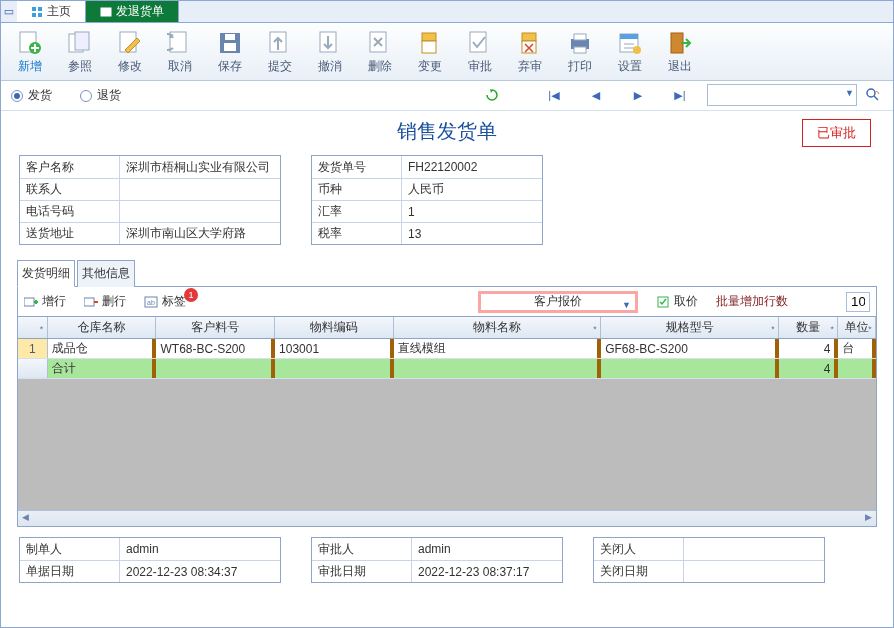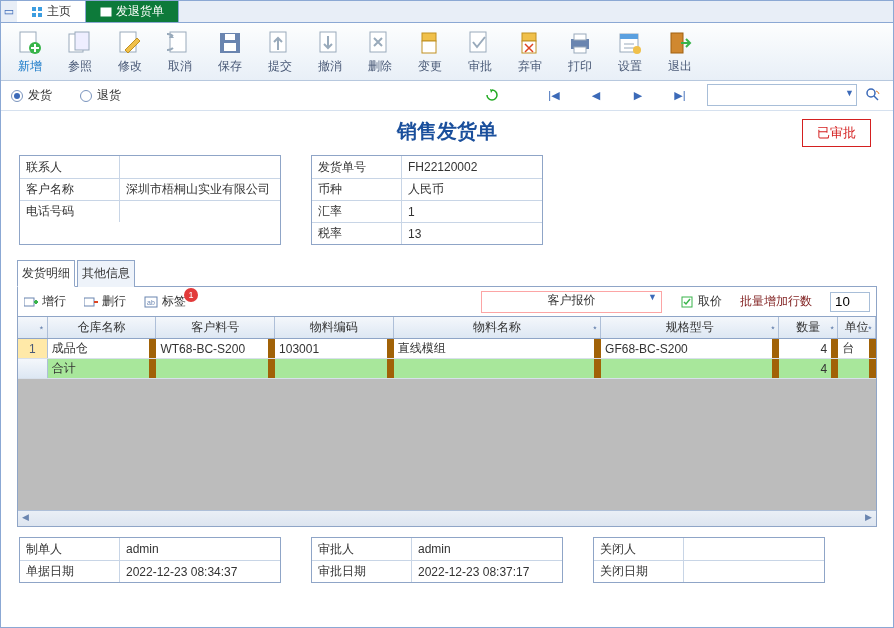--- a/index.html
+++ b/index.html
@@ -27,21 +27,21 @@
   .radio .c { width: 12px; height: 12px; border: 1px solid #7a94bd; border-radius: 50%; margin-right: 5px; display: flex; align-items: center; justify-content: center; }
   .radio.checked .c::after { content: ""; width: 6px; height: 6px; background: #3c6ab8; border-radius: 50%; }
   .nav-set { position: absolute; right: 10px; top: 3px; display: flex; align-items: center; gap: 0; }
   .nav-btn { width: 42px; height: 22px; display: flex; align-items: center; justify-content: center; cursor: pointer; color: #3c6ab8; font-size: 11px; }
   .search-box { width: 150px; height: 22px; border: 1px solid #a8bed8; background: #fff; margin: 0 6px; position: relative; }
   .search-box .dd { position: absolute; right: 2px; top: 3px; color: #3c6ab8; font-size: 9px; }
   .mag { width: 20px; height: 20px; cursor: pointer; display: flex; align-items: center; justify-content: center; }
 
   
   .doc-title-row { position: relative; height: 40px; display: flex; align-items: center; justify-content: center; }
-  .doc-title { font-size: 20px; font-weight: bold; color: #1a4f9c; }
+  .doc-title { font-size: 20px; font-weight: normal; color: #1a4f9c; }
   .stamp { position: absolute; right: 22px; top: 8px; border: 1px solid #d42020; color: #d42020; padding: 4px 14px; font-size: 13px; }
 
   
   .form-row { display: flex; padding: 4px 18px; gap: 30px; }
   .form-col { border: 1px solid #8fa5c7; }
   .frow { display: flex; height: 22px; }
   .frow + .frow { border-top: 1px solid #c8d5e6; }
   .flabel { width: 100px; border-right: 1px solid #c8d5e6; display: flex; align-items: center; padding-left: 6px; color: #333; }
   .fval { flex: 1; display: flex; align-items: center; padding-left: 6px; color: #333; }
   .col1 .fval { width: 160px; }
@@ -52,32 +52,32 @@
   
   .detail-area { margin: 10px 16px 0 16px; }
   .dtabs { display: flex; border-bottom: 1px solid #8fa5c7; }
   .dtab { padding: 4px 4px; border: 1px solid #8fa5c7; border-bottom: none; margin-right: 2px; background: #eef3fa; cursor: pointer; position: relative; top: 1px; }
   .dtab.active { background: #fff; border-bottom: 1px solid #fff; }
 
   .detail-toolbar { border: 1px solid #8fa5c7; border-top: none; height: 30px; display: flex; align-items: center; padding: 0 6px; gap: 18px; }
   .dtb-btn { display: flex; align-items: center; gap: 4px; cursor: pointer; color: #333; font-size: 12px; }
   .dtb-btn .badge { width: 14px; height: 14px; border-radius: 50%; background: #e23a3a; color: #fff; font-size: 9px; display: flex; align-items: center; justify-content: center; position: relative; top: -7px; left: -6px; }
   .spacer { flex: 1; }
-  .dd-combo { width: 181px; height: 22px; border: 1px solid #fca5a5; background: #fff; display: flex; align-items: flex-start; justify-content: center; position: relative; }
+  .dd-combo { width: 160px; height: 22px; border: 3px solid #fca5a5; background: #fff; display: flex; align-items: flex-end; justify-content: center; position: relative; }
   .dd-combo .ar { position: absolute; right: 4px; color: #3c6ab8; font-size: 9px; }
-  .batch-input { width: 40px; height: 20px; border: 1px solid #a8bed8; padding: 0 4px; }
+  .batch-input { width: 24px; height: 20px; border: 1px solid #a8bed8; padding: 0 4px; margin-left: 40px; }
 
   
   .grid { border: 1px solid #8fa5c7; border-top: none; height: 210px; background: #bcbcbc; display: flex; flex-direction: column; }
   .ghead { display: flex; background: linear-gradient(#f4f7fb, #dde7f3); height: 22px; border-bottom: 1px solid #8fa5c7; }
   .gh { border-right: 1px solid #aebfd8; display: flex; align-items: center; justify-content: center; position: relative; font-size: 12px; }
   .gh .pin { position: absolute; right: 3px; font-size: 8px; color: #6a85b0; }
   .grow { display: flex; height: 20px; background: #fff; border-bottom: 1px solid #d8e0eb; }
   .grow.total { background: #a8e79b; }
-  .gc { border-right: 7px solid #a16207; display: flex; align-items: center; padding: 0 4px; font-size: 12px; overflow: hidden; }
+  .gc { border-right: 4px solid #a16207; display: flex; align-items: center; padding: 0 4px; font-size: 12px; overflow: hidden; }
   .gc.r { justify-content: flex-end; }
   .gc.rownum { background: linear-gradient(#f4f7fb, #dde7f3); justify-content: center; color: #4a5a77; border-right: 1px solid #aebfd8; }
   .grow.sel .gc.rownum { background: #ffe9a8; }
 
   
   .footer-row { display: flex; padding: 10px 18px 0 18px; gap: 30px; }
 
   .gscrollbar { height: 16px; background: linear-gradient(#eaeff6,#dde5f0); border-top: 1px solid #aebfd8; margin-top: auto; position: relative; }
   .gscrollbar::before { content: "◀"; position: absolute; left: 4px; top: 1px; font-size: 9px; color: #6a85b0; }
   .gscrollbar::after { content: "▶"; position: absolute; right: 4px; top: 1px; font-size: 9px; color: #6a85b0; }
@@ -276,30 +276,34 @@
 </div>
 
 <div class="doc-title-row">
   <div class="doc-title">销售发货单</div>
   <div class="stamp">已审批</div>
 </div>
 
 <div class="form-row">
   <div class="form-col col1">
     <div class="frow">
+          <div class="flabel">客户名称</div>
+          <div class="fval">深圳市梧桐山实业有限公司</div>
+        </div>
+    <div class="frow">
           <div class="flabel">联系人</div>
           <div class="fval"></div>
         </div>
     <div class="frow">
-          <div class="flabel">客户名称</div>
-          <div class="fval">深圳市梧桐山实业有限公司</div>
-        </div>
-    <div class="frow">
           <div class="flabel">电话号码</div>
           <div class="fval"></div>
+        </div>
+    <div class="frow">
+          <div class="flabel">送货地址</div>
+          <div class="fval">深圳市南山区大学府路</div>
         </div>
   </div>
   <div class="form-col col3">
     <div class="frow">
           <div class="flabel">发货单号</div>
           <div class="fval">FH22120002</div>
         </div>
     <div class="frow">
           <div class="flabel">币种</div>
           <div class="fval">人民币</div>

